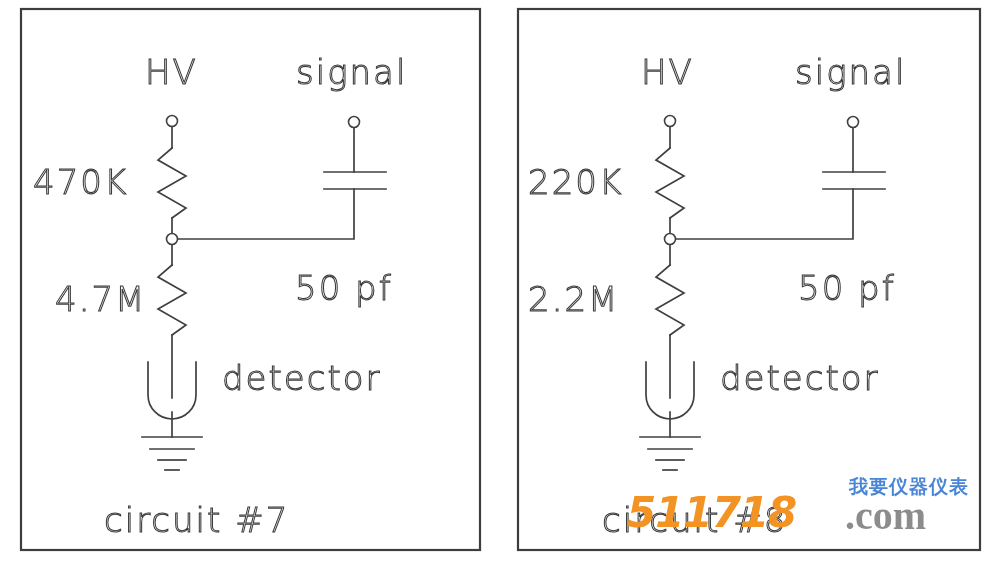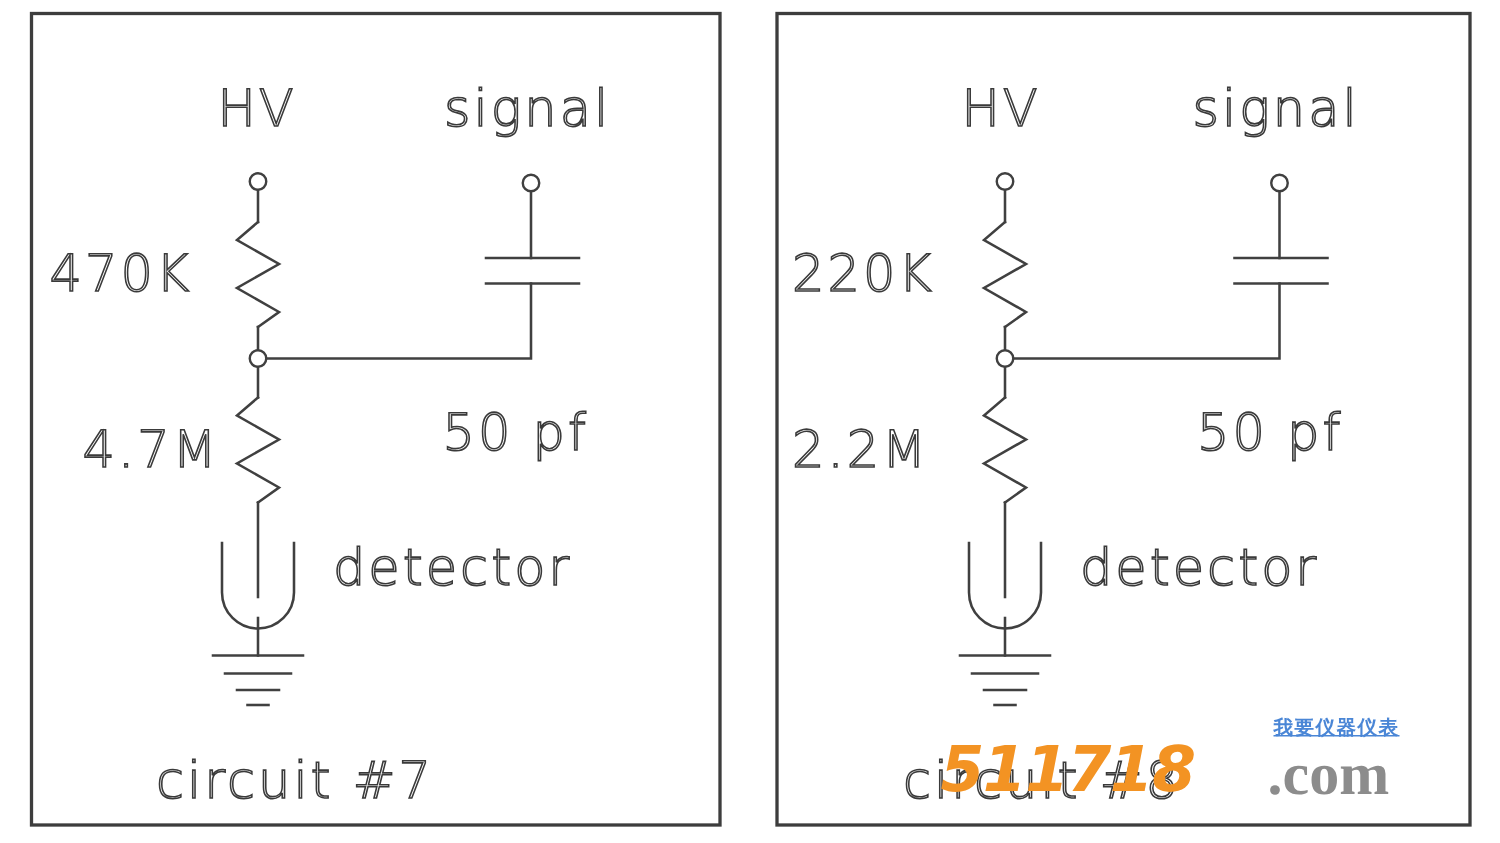--- a/index.html
+++ b/index.html
@@ -91,25 +91,24 @@
     line-height: 40px;
     letter-spacing: 0px;
     white-space: nowrap;
   }
   .wm-cn {
     position: absolute;
     left: 222px;
     top: 0px;
     font-family: "DejaVu Sans", sans-serif;
     font-weight: bold;
-    font-size: 13px;
+    font-size: 19px;
     line-height: 20px;
     letter-spacing: 1px;
     white-space: nowrap;
-    text-decoration: underline;
   }
 </style>
 </head>
 <body style="background: rgb(255, 255, 255);">
 
 <div id="stage">
 
   <svg class="diagram" viewBox="0 0 1000 562" xmlns="http://www.w3.org/2000/svg">
 
     <g>

